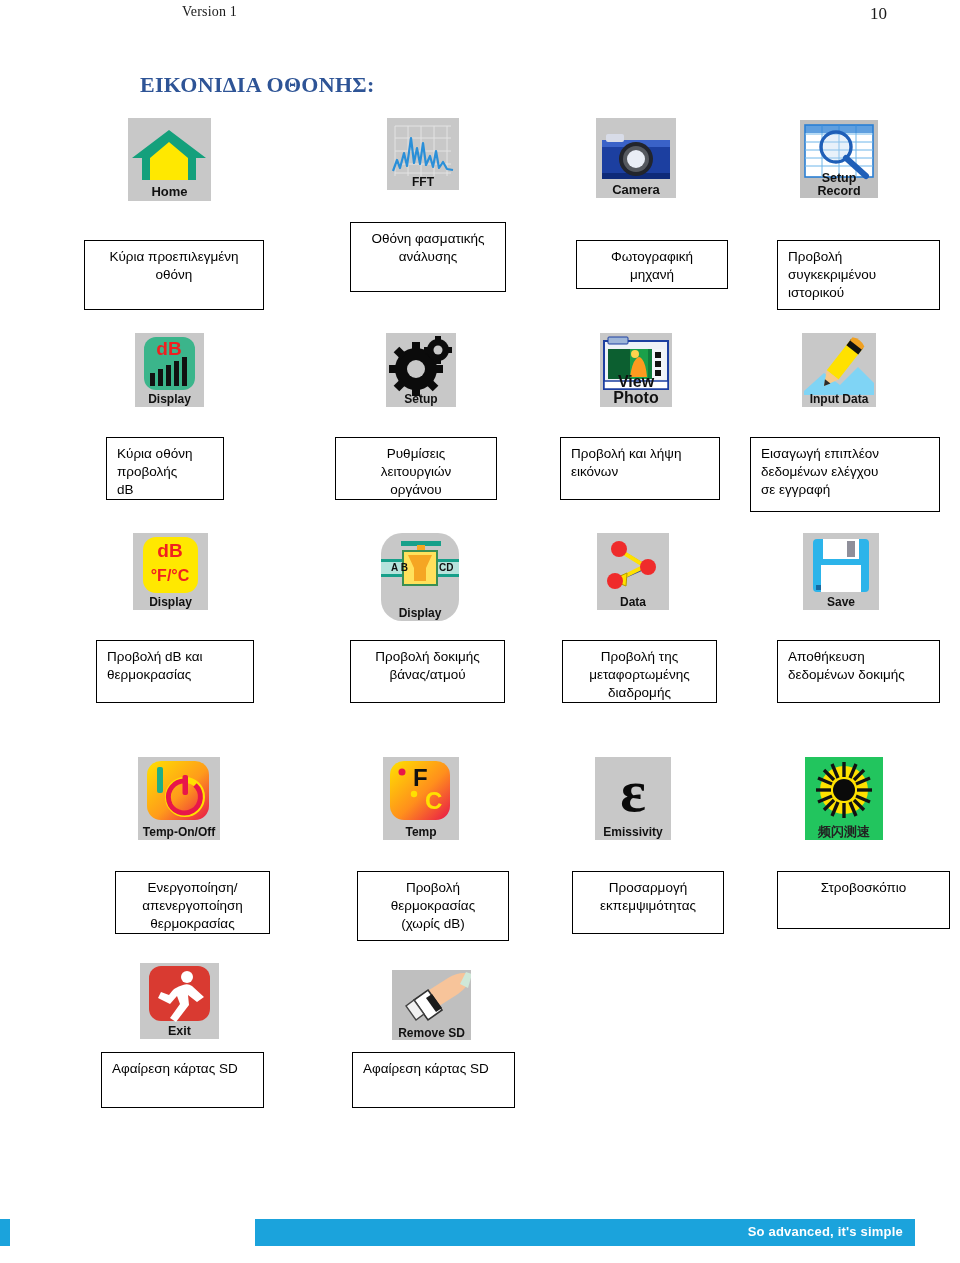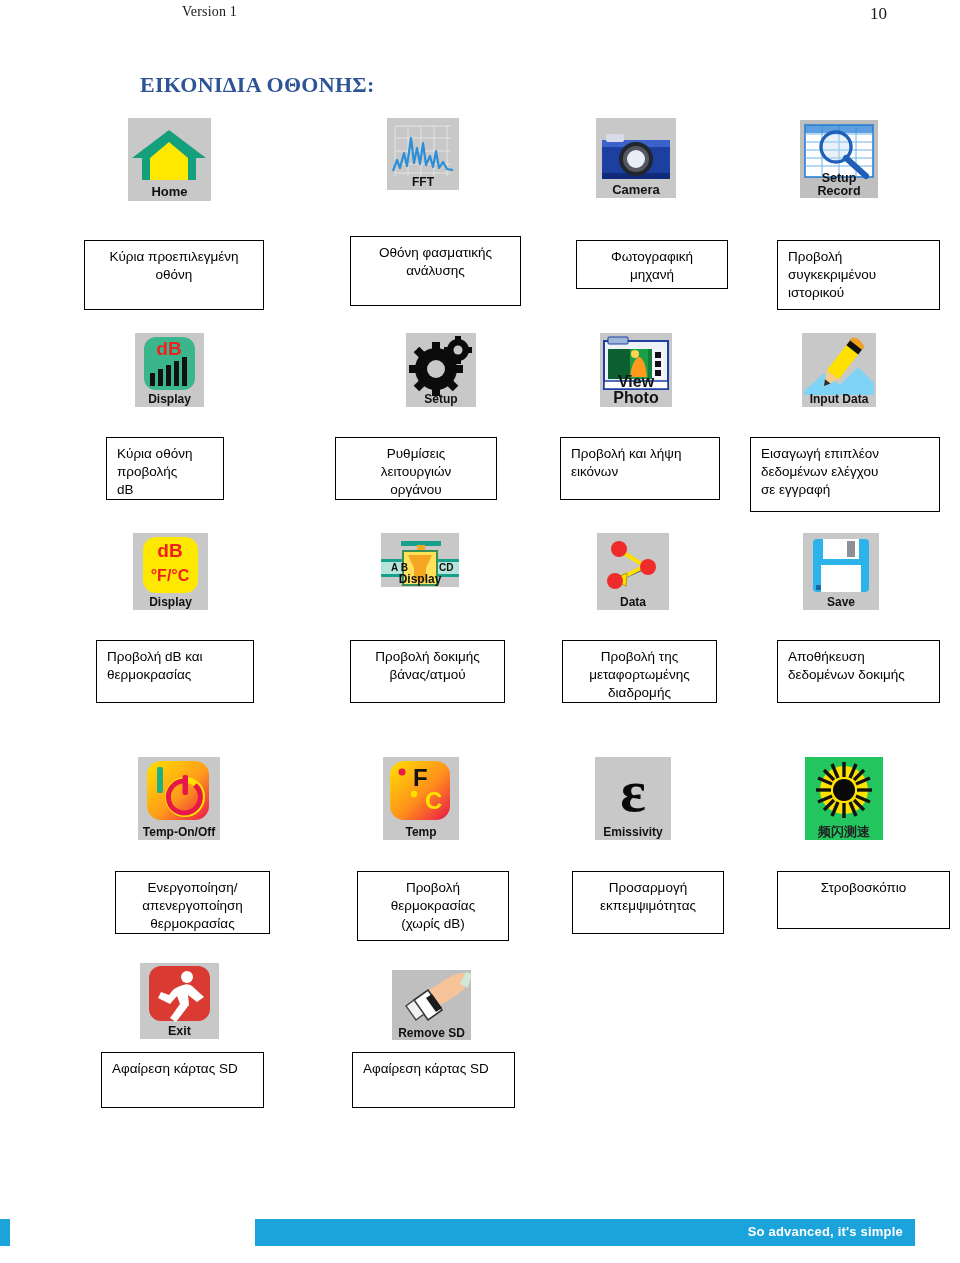--- a/index.html
+++ b/index.html
@@ -139,21 +139,21 @@
               <line x1="8" y1="20" x2="64" y2="20"></line>
             <line x1="8" y1="33" x2="64" y2="33"></line>
               <line x1="8" y1="46" x2="64" y2="46"></line>
             <line x1="8" y1="55" x2="64" y2="55"></line>
           </g>
           <polyline points="6,53 10,42 13,50 17,35 20,48 24,20 27,45 30,30 33,46 36,25 39,47 43,38 46,49 49,33 52,50 56,44 60,51 66,52" fill="none" stroke="#2a8fd8" stroke-width="2.2" stroke-linejoin="round"></polyline>
         </svg>
         <div class="lbl" style="font-size:12px;bottom:2px;">FFT</div>
       </div>
     </div>
-    <div class="caption center" style="left:350px;top:236px;width:171px;height:70px;"><span>Οθόνη φασματικής<br>ανάλυσης</span></div>
+    <div class="caption center" style="left:350px;top:222px;width:156px;height:70px;"><span>Οθόνη φασματικής<br>ανάλυσης</span></div>
   </div>
 
   <div class="cell">
     <div class="icon-wrap" style="left:596px;top:118px;">
       <div class="icon" style="width:80px;height:80px;">
         <svg width="80" height="80" viewBox="0 0 80 80">
           <rect x="6" y="22" width="68" height="38" rx="3" fill="#1c3fa0"></rect>
           <rect x="6" y="22" width="68" height="7" fill="#3a62c8"></rect>
           <rect x="10" y="16" width="18" height="8" rx="2" fill="#d8dce8"></rect>
           <rect x="6" y="55" width="68" height="6" fill="#0e2a78"></rect>
@@ -207,21 +207,21 @@
             <rect x="47" y="24" width="5" height="29"></rect>
           </g>
         </svg>
         <div class="lbl" style="font-size:12px;bottom:2px;">Display</div>
       </div>
     </div>
     <div class="caption left" style="left:106px;top:437px;width:118px;height:63px;"><span>Κύρια οθόνη<br>προβολής<br>dB</span></div>
   </div>
 
   <div class="cell">
-    <div class="icon-wrap" style="left:386px;top:333px;padding-left:20px;">
+    <div class="icon-wrap" style="left:366px;top:333px;padding-left:20px;">
       <div class="icon" style="width:70px;height:74px;">
         <svg width="70" height="74" viewBox="0 0 70 74">
           <g fill="#0b0b0b">
             <circle cx="30" cy="36" r="21"></circle>
             <g>
               <rect x="26" y="9" width="8" height="10"></rect>
                 <rect x="26" y="53" width="8" height="10"></rect>
               <rect x="3" y="32" width="10" height="8"></rect>
                 <rect x="47" y="32" width="10" height="8"></rect>
               <rect x="10" y="15" width="8" height="10" transform="rotate(-45 14 20)"></rect>
@@ -297,21 +297,21 @@
           <text x="37" y="48" font-family="Liberation Sans, sans-serif" font-size="16" font-weight="bold" fill="#f02020" text-anchor="middle">°F/°C</text>
         </svg>
         <div class="lbl" style="font-size:12px;bottom:2px;">Display</div>
       </div>
     </div>
     <div class="caption left" style="left:96px;top:640px;width:158px;height:63px;"><span>Προβολή dB και<br>θερμοκρασίας</span></div>
   </div>
 
   <div class="cell">
     <div class="icon-wrap" style="left:381px;top:533px;">
-      <div class="icon" style="width:78px;height:54px;">
+      <div class="icon" style="width:78px;height:88px;border-radius:21px;">
         <svg width="78" height="77" viewBox="0 0 78 77">
           <rect x="0" y="26" width="78" height="18" fill="#b6e3dc"></rect>
           <rect x="0" y="26" width="78" height="3" fill="#17a08a"></rect>
           <rect x="0" y="41" width="78" height="3" fill="#17a08a"></rect>
           <rect x="20" y="8" width="40" height="5" fill="#17a08a"></rect>
           <rect x="36" y="12" width="8" height="10" fill="#f5a623"></rect>
           <rect x="22" y="18" width="34" height="34" fill="#ffe15c" stroke="#3a8f53" stroke-width="2"></rect>
           <polygon points="27,22 51,22 45,35 45,48 33,48 33,35" fill="#f5a623"></polygon>
           <text x="10" y="38" font-family="Liberation Sans, sans-serif" font-size="10" font-weight="bold" fill="#111">A B</text>
           <text x="58" y="38" font-family="Liberation Sans, sans-serif" font-size="10" font-weight="bold" fill="#111">CD</text>

